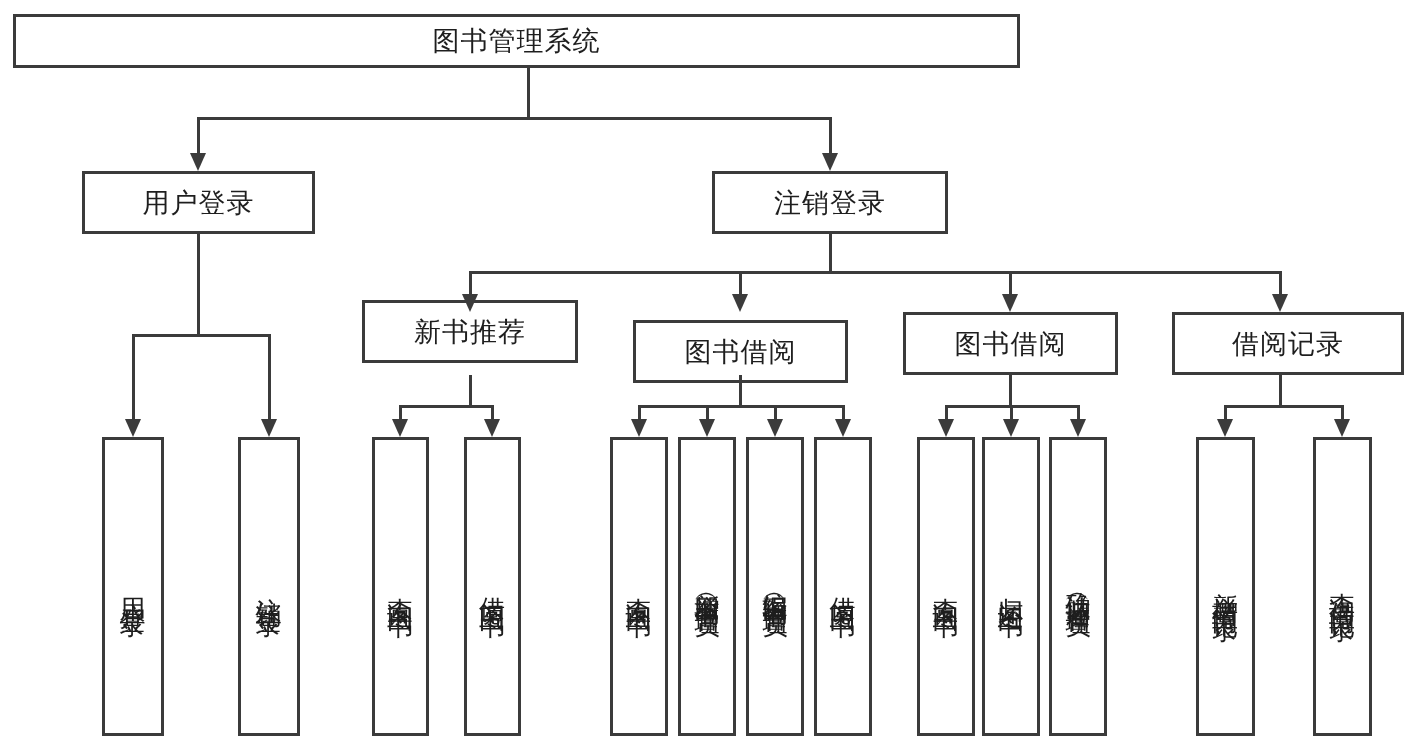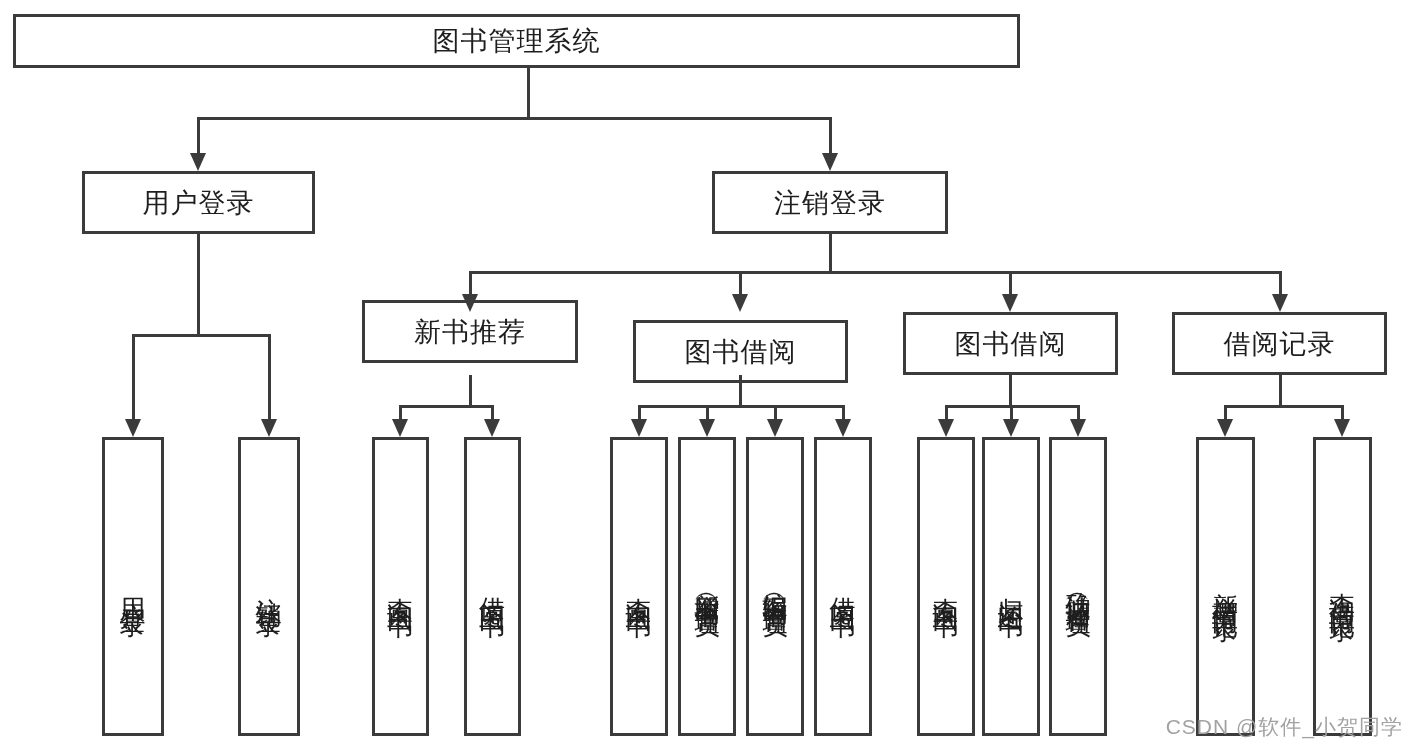--- a/index.html
+++ b/index.html
@@ -69,21 +69,21 @@
 
   <div class="box" style="left:362px;top:300px;width:216px;height:63px">
     <span class="hlabel">新书推荐</span>
   </div>
   <div class="box" style="left:633px;top:320px;width:215px;height:63px">
     <span class="hlabel">图书借阅</span>
   </div>
   <div class="box" style="left:903px;top:312px;width:215px;height:63px">
     <span class="hlabel">图书借阅</span>
   </div>
-  <div class="box" style="left:1172px;top:312px;width:215px;height:63px">
+  <div class="box" style="left:1172px;top:312px;width:232px;height:63px">
     <span class="hlabel">借阅记录</span>
   </div>
 
   <div class="box" style="left:102px;top:437px;width:62px;height:299px">
     <span class="vlabel">用户登录</span>
   </div>
   <div class="box" style="left:238px;top:437px;width:62px;height:299px">
     <span class="vlabel">注销登录</span>
   </div>
 
@@ -176,15 +176,14 @@
   <div class="vline" style="left:1077px;top:405px;height:16px"></div>
   <div class="ah" style="left:1070px;top:419px"></div>
 
   <div class="vline" style="left:1279px;top:375px;height:33px"></div>
   <div class="hline" style="left:1224px;top:405px;width:120px"></div>
   <div class="vline" style="left:1224px;top:405px;height:16px"></div>
   <div class="ah" style="left:1217px;top:419px"></div>
   <div class="vline" style="left:1341px;top:405px;height:16px"></div>
   <div class="ah" style="left:1334px;top:419px"></div>
 
-  <div class="watermark">CSDN @软件_小贺同学</div>
 
 </div>
 
 </body></html>

